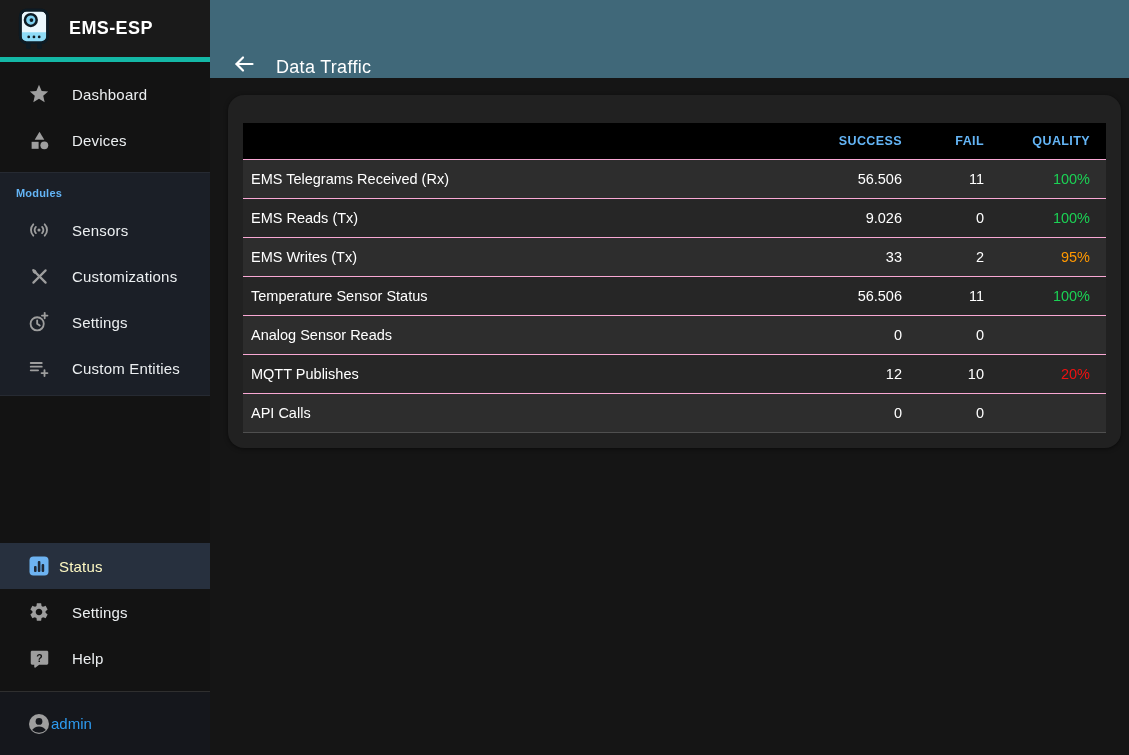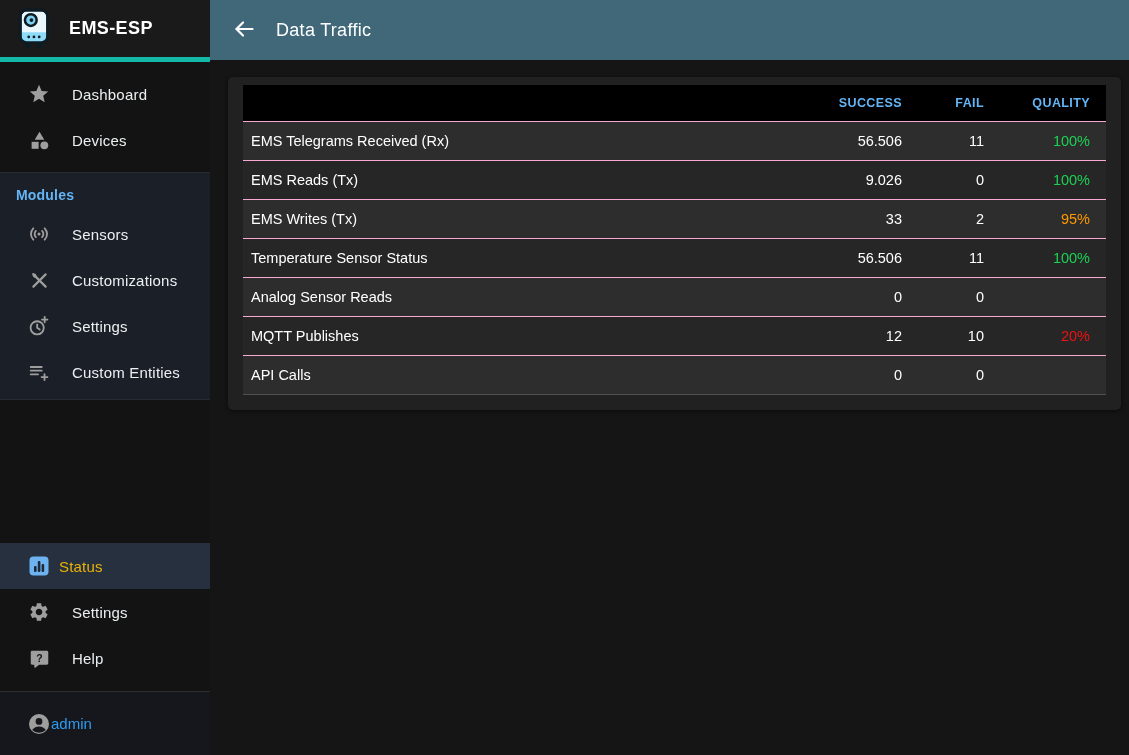--- a/index.html
+++ b/index.html
@@ -15,40 +15,40 @@
   .app-title { font-size:18px; font-weight:bold; letter-spacing:.4px; color:#fff; }
 
   .nav-item { height:46px; display:flex; align-items:center; gap:21px;
     padding-left:27px; font-size:15px; font-weight:500; letter-spacing:.2px;
     color:#eceff1; cursor:pointer; }
   .nav-item .icon { width:24px; height:24px; display:flex; align-items:center;
     justify-content:center; color:#9e9e9e; flex-shrink:0; }
   .nav-top { padding:9px 0; }
   .modules-section { background:#1b1f27; border-top:1px solid rgba(255,255,255,.05);
     border-bottom:1px solid rgba(255,255,255,.05); padding-bottom:4px; }
-  .section-label { padding:14px 0 8px 16px; font-size:14px; font-weight:bold;
+  .section-label { padding:14px 0 8px 16px; font-size:11px; font-weight:bold;
     color:var(--accent-blue,#64b5f6); letter-spacing:.2px; }
   .spacer { flex:1; }
-  .nav-item.active { background:#27303e; color:#eab308;gap:8px; }
+  .nav-item.active { background:#27303e; color:#fef9c3;gap:8px; }
   .divider { border-top:1px solid #2f2f2f; margin-top:10px; }
   .user-row { height:63px; display:flex; align-items:center; 
     padding-left:27px; background:#15171c; cursor:pointer; }
   .user-row .icon { width:24px; height:24px; color:#9e9e9e; }
   .user-label { font-size:15px; font-weight:500; color:#2e9bf0; }
 
   
   .main { flex:1; display:flex; flex-direction:column; background:#151515; }
-  .appbar { height:60px; background:var(--appbar,#406879); display:flex;
-    align-items:center; gap:19px; padding-left:21px; flex-shrink:0; }
+  .appbar { height:78px; background:var(--appbar,#406879); display:flex;
+    align-items:flex-end; gap:19px; padding-left:21px; flex-shrink:0; }
   .back-btn { width:26px; height:26px; background:transparent; border:none;
     display:flex; align-items:center; justify-content:center; cursor:pointer; padding:0; }
   .page-title { font-size:18px; font-weight:500; letter-spacing:.3px; color:#fff; }
 
   .content { padding:17px 8px 0 18px; }
-  .card { background:#212121; border-radius:5px; padding:8px 15px 15px 15px;
+  .card { background:#212121; border-radius:16px; padding:28px 15px 15px 15px;
     box-shadow:0 1px 4px rgba(0,0,0,.5); }
   table { width:100%; border-collapse:collapse; }
   thead th { background:#000; color:var(--accent-blue,#64b5f6); font-size:12.5px;
     font-weight:bold; letter-spacing:.4px; height:36px; text-align:right;
     padding-right:16px; }
   thead th.label-col { text-align:left; padding-left:8px; }
   th.col-success { width:122px; }
   th.col-fail { width:82px; }
   th.col-quality { width:106px;text-align:right; }
   tbody td { height:39px; font-size:14.5px; color:#fff; border-top:1px solid #f9a8d4; }

